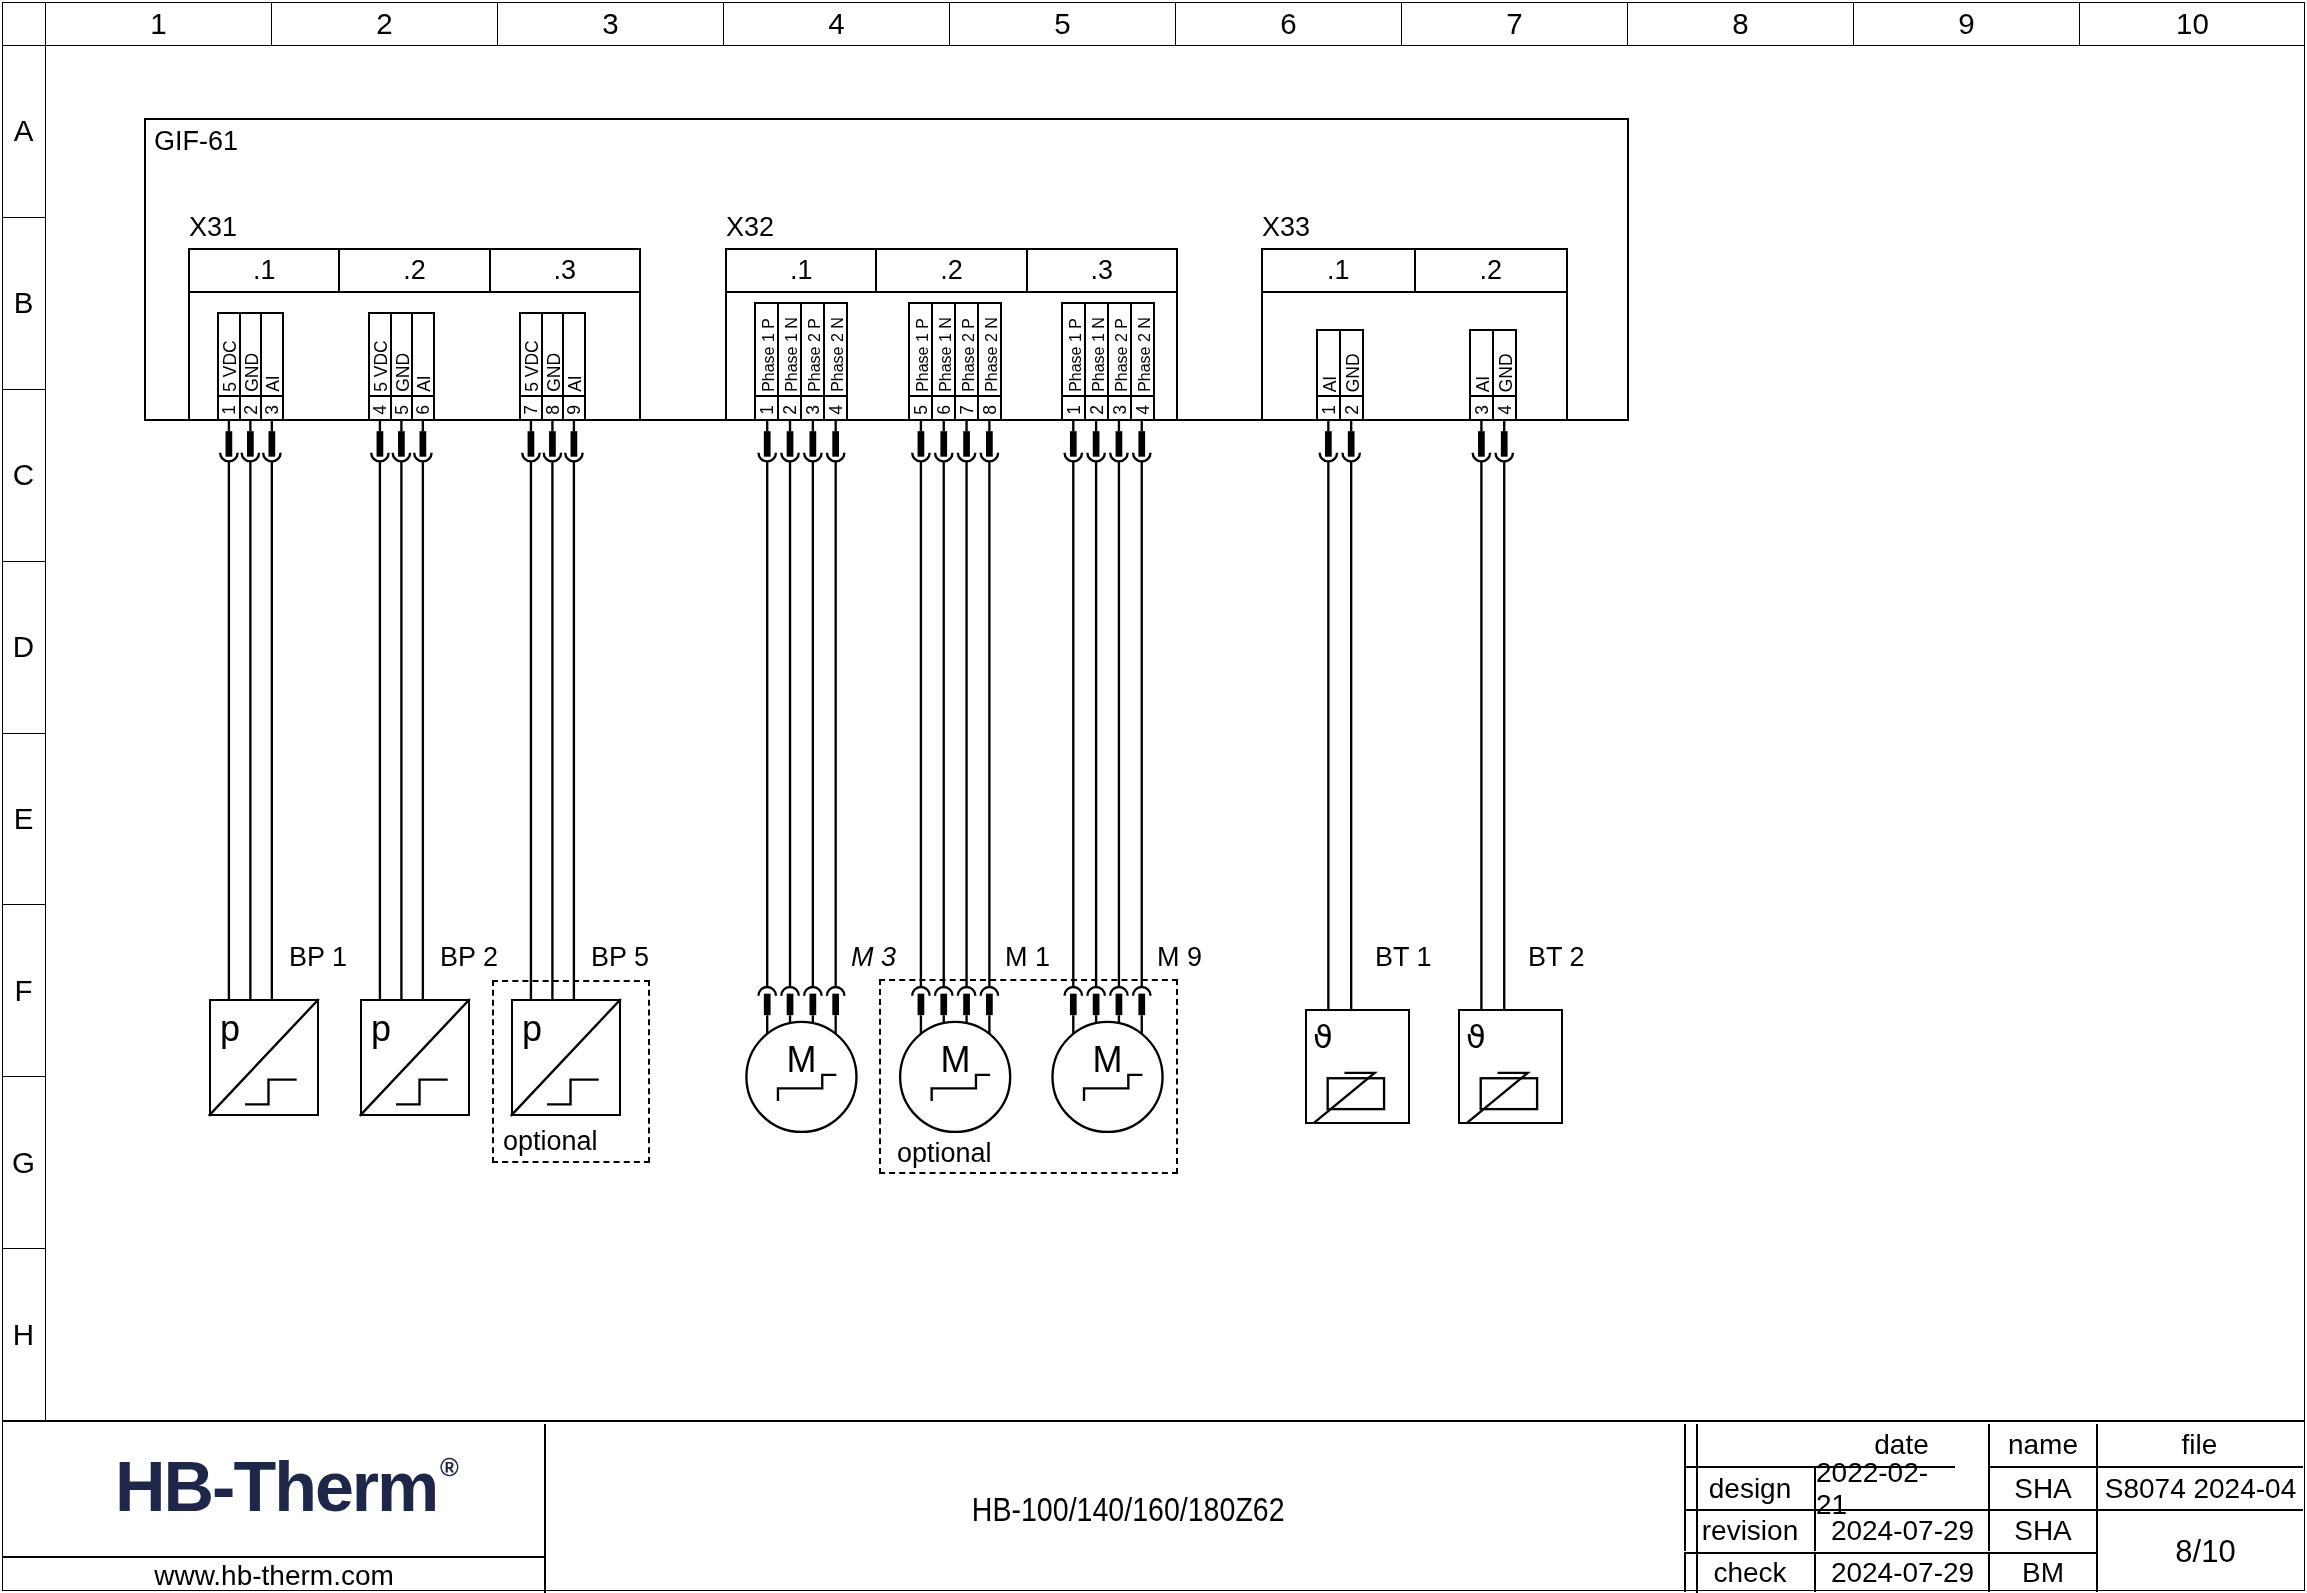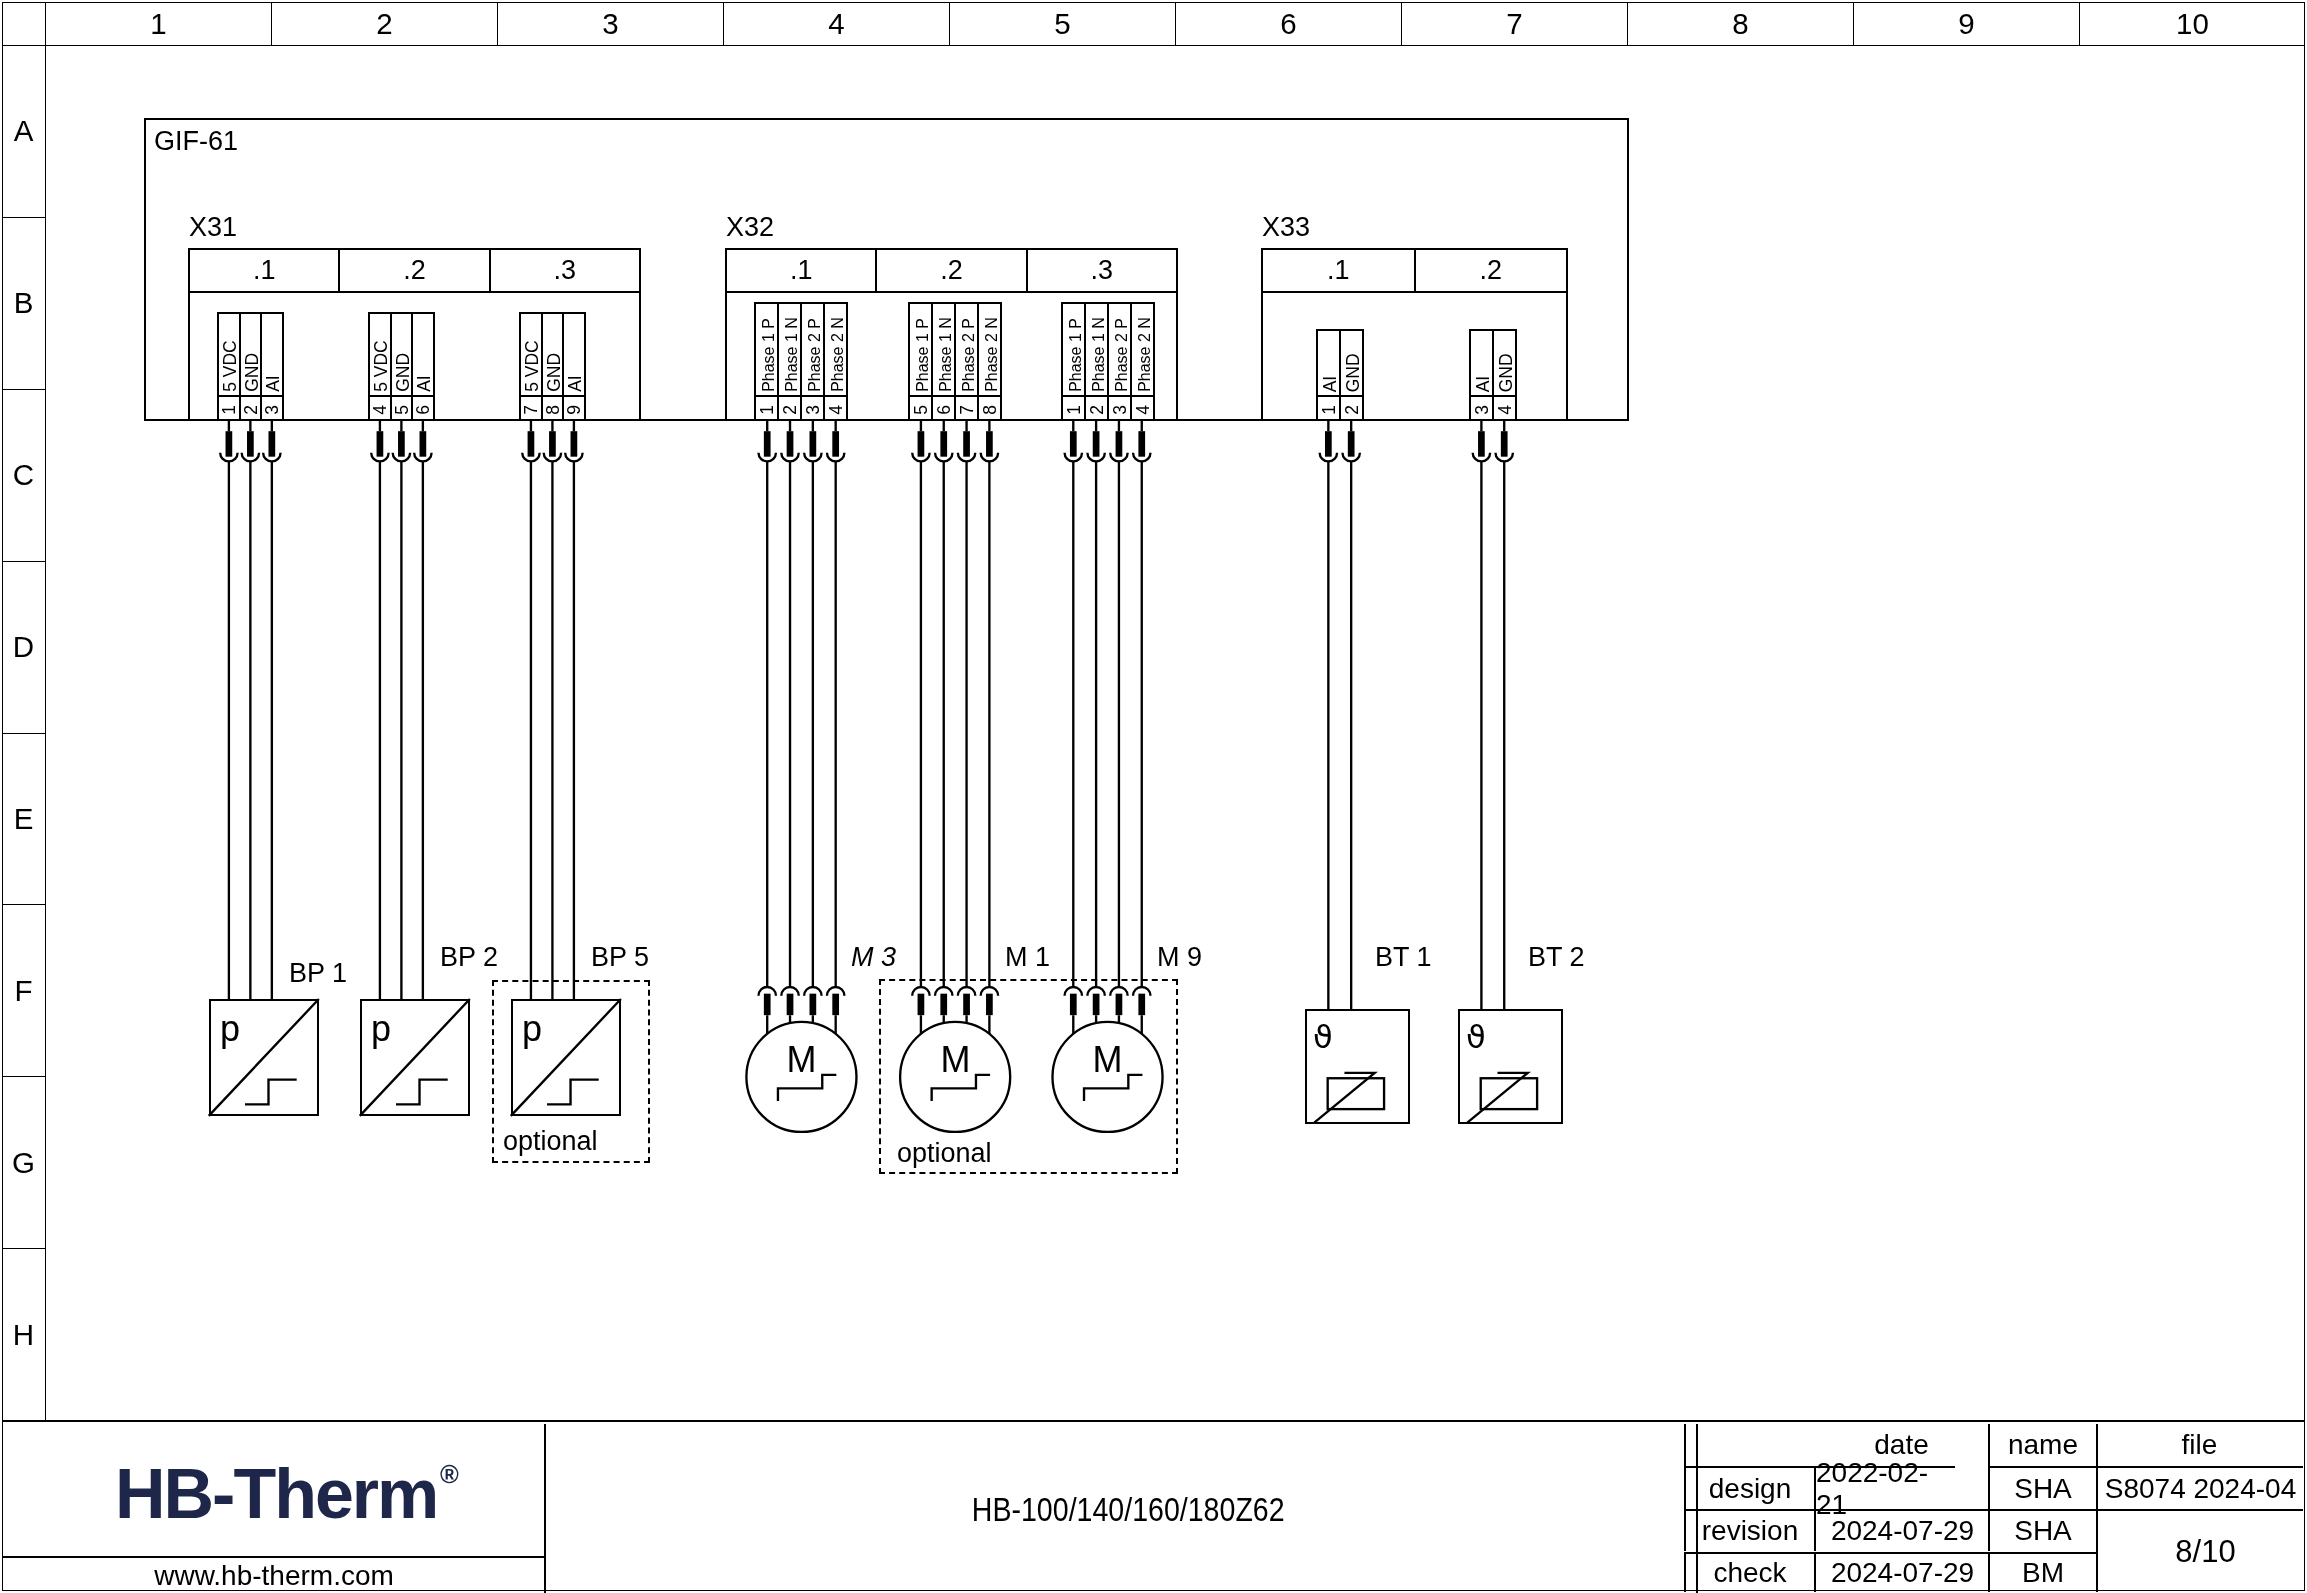--- a/index.html
+++ b/index.html
@@ -56,21 +56,21 @@
   .dashbox { border:2px dashed #000; }
   .complabel { font-size:27px; height:31px; white-space:nowrap; }
   .optlabel { font-size:27px; height:31px; }
   .sym-p { font-size:36px; }
   .sym-m { width:81px; text-align:center; font-size:36px; }
   .sym-t { font-size:32px; font-family:"DejaVu Sans", sans-serif; }
 
   
   #tblock { left:2px; top:1420px; width:2303px; height:172px; border-top:2px solid #000; font-size:28px; }
   #tb-logo-cell { left:0; top:2px; width:544px; height:170px; border-right:2px solid #000; }
-  #tb-logo { left:113px; top:25.5px; height:75px; line-height:89px; font-weight:bold; font-size:70px; letter-spacing:-2px; white-space:nowrap; }
+  #tb-logo { left:113px; top:25.5px; height:75px; line-height:75px; font-weight:bold; font-size:70px; letter-spacing:-2px; white-space:nowrap; }
   #tb-logo .reg { font-size:25.5px; font-weight:bold; position:relative; top:-35px; margin-left:2.7px; letter-spacing:0; }
   #tb-www { left:0; top:132px; width:544px; height:38px; border-top:2px solid #000; display:flex; align-items:center; justify-content:center; font-size:28px; }
   #tb-center { left:544px; top:2px; width:1138px; height:170px; border-right:2px solid #000; display:flex; align-items:center; justify-content:center;margin-left:14px; }
   #tb-center .doc { font-size:34px; transform:scaleX(0.84); white-space:nowrap; }
   .tcell { position:absolute; display:flex; align-items:center; justify-content:center; }
   .bl { border-left:2px solid #000; } .bt { border-top:2px solid #000; }
 </style>
 </head>
 <body>
 
@@ -488,21 +488,21 @@
 
   <div class="abs sym-p" style="left:220px;top:1008px;">p</div>
   <div class="abs sym-p" style="left:371px;top:1008px;">p</div>
   <div class="abs sym-p" style="left:522px;top:1008px;">p</div>
   <div class="abs sym-m" style="left:761px;top:1039px;">M</div>
   <div class="abs sym-m" style="left:915px;top:1039px;">M</div>
   <div class="abs sym-m" style="left:1067px;top:1039px;">M</div>
   <div class="abs sym-t" style="left:1313px;top:1018px;">ϑ</div>
   <div class="abs sym-t" style="left:1466px;top:1018px;">ϑ</div>
 
-  <div class="abs complabel" style="left:289px;top:942px;margin-top:16px;">BP 1</div>
+  <div class="abs complabel" style="left:289px;top:942px;">BP 1</div>
   <div class="abs complabel" style="left:440px;top:942px;">BP 2</div>
   <div class="abs complabel" style="left:591px;top:942px;">BP 5</div>
   <div class="abs complabel" style="left:851px;top:942px;font-style:italic;">M 3</div>
   <div class="abs complabel" style="left:1005px;top:942px;">M 1</div>
   <div class="abs complabel" style="left:1157px;top:942px;">M 9</div>
   <div class="abs complabel" style="left:1375px;top:942px;">BT 1</div>
   <div class="abs complabel" style="left:1528px;top:942px;">BT 2</div>
   <div class="abs optlabel" style="left:503px;top:1126px;">optional</div>
   <div class="abs optlabel" style="left:897px;top:1138px;">optional</div>
 

